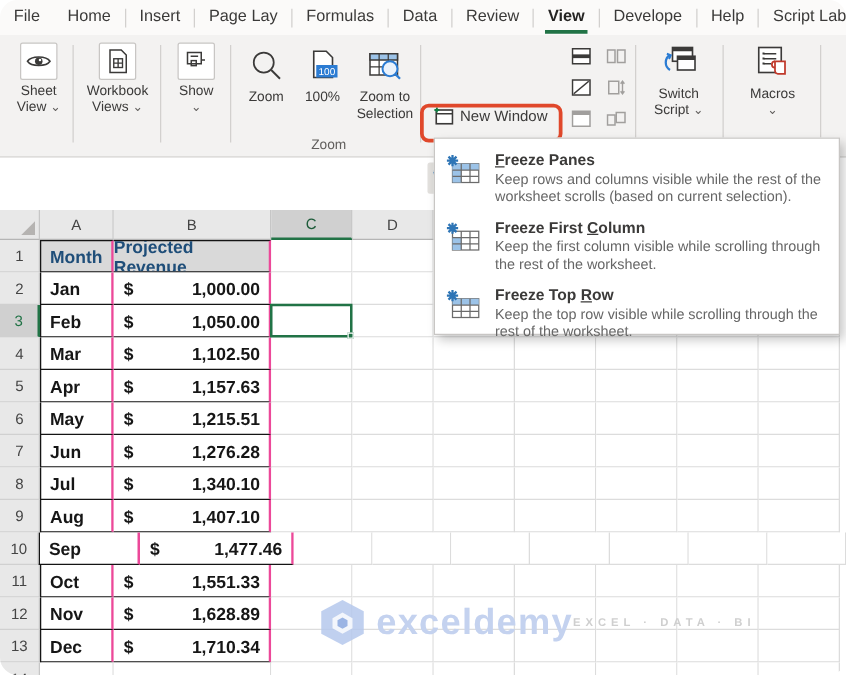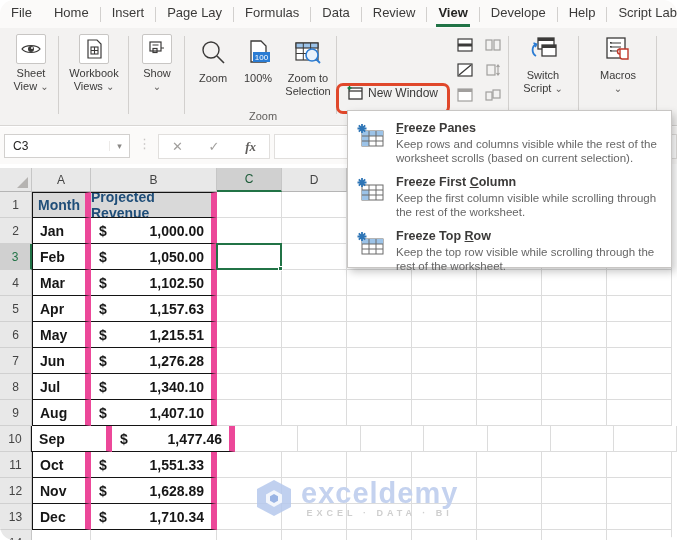--- a/index.html
+++ b/index.html
@@ -54,42 +54,42 @@
            display:flex; align-items:center; justify-content:center; font-size:12px; color:#444; }
   .hcell.selc { background:#d0d0d0; border-bottom:2px solid #217346; color:#1e5c3a; }
   .corner { position:relative; }
   .corner::after { content:""; position:absolute; right:3px; bottom:3px; border-left:11px solid transparent;
                    border-bottom:11px solid #b5b3b1; }
   .rhdr { width:32px; height:26px; background:#e8e8e8; border-right:1px solid #c6c6c6; border-bottom:1px solid #d0d0d0;
           display:flex; align-items:center; justify-content:center; font-size:12px; color:#444; }
   .rhdr.selr { background:#d0d0d0; border-right:2px solid #217346; color:#217346; }
   .cell { height:26px; border-right:1px solid #dcdcdc; border-bottom:1px solid #dcdcdc; background:#fff;
           font-size:14px; display:flex; align-items:center; overflow:hidden; }
-  .cell.tbl { border-right:6px solid #ec4899; border-bottom:1px solid #141414; }
+  .cell.tbl { border-right:2px solid #ec4899; border-bottom:1px solid #141414; }
   .cell.bl { border-left:1px solid #141414; }
   .cell.bt { border-top:1px solid #141414; }
   .cell.tht { background:#d9d9d9; color:#1f4e79; font-weight:700; justify-content:center; }
   .cell.ta { padding-left:7px; color:#161616; font-weight:600; }
   .cell.tb { justify-content:space-between; padding:0 7px 0 8px; color:#161616; font-weight:600; }
   .selbox { position:absolute; border:2px solid #217346; background:transparent; z-index:5; }
   .selbox .handle { position:absolute; right:-3px; bottom:-3px; width:5px; height:5px; background:#217346; border:1px solid #fff; }
 
   
   .dropdown { position:absolute; left:347px; top:110px; width:325px; height:158px; background:#fff;
               border:1px solid #c8c6c4; box-shadow:3px 4px 8px rgba(0,0,0,0.22); z-index:40;
               display:flex; flex-direction:column; padding:5px 0; }
   .ditem { display:flex; gap:10px; padding:5px 8px 5px 8px; flex:1; cursor:default; }
   .dicon { width:30px; display:flex; align-items:flex-start; justify-content:center; padding-top:3px; flex:0 0 30px; }
   .dtitle { font-size:12.5px; font-weight:700; color:#3b3a39; margin-bottom:2px; }
   .ddesc { font-size:11.5px; color:#666; line-height:14px; width:268px; }
   .u { text-decoration:underline; }
 
   
   .wm { position:absolute; left:255px; top:478px; display:flex; align-items:center; gap:8px; z-index:2; pointer-events:none; }
-  .wm-text { display:flex; flex-direction:column; align-items:center; }
+  .wm-text { display:flex; flex-direction:row; align-items:center; }
   .wm-brand { font-size:29px; font-weight:700; color:#c4d2ef; letter-spacing:1px; line-height:30px; }
   .wm-tag { font-size:9px; color:#cfcfcf; letter-spacing:4px; font-weight:700; }
 </style>
 </head>
 <body>
 
 <div id="app">
 
   <div class="tabbar">
     <div id="tabs-holder" style="display:flex;align-items:center;">
@@ -296,33 +296,20 @@
           <path d="M17 13 h8 v10 h-6 a2.5 2.5 0 0 1 -2 -2.5 z" fill="#fff" stroke="#c0392b" stroke-width="1.4"></path>
           <path d="M17 13 a2.5 2.5 0 0 0 0 5" fill="none" stroke="#c0392b" stroke-width="1.4"></path>
         </svg>
       </div>
       <div><span>Macros</span><br>
            <span class="chev">⌄</span></div>
     </div>
     <div class="rdiv" style="left:656px;"></div>
   </div>
 
-  <div class="fbar">
-    <div class="namebox">
-      <span class="nm">C3</span>
-      <span class="arr">▾</span>
-    </div>
-    <div class="fdots">⋮</div>
-    <div class="fbtns">
-      <span class="g">✕</span>
-      <span class="g">✓</span>
-      <span class="fx">fx</span>
-    </div>
-    <div class="finput"></div>
-  </div>
 
   <div class="sheet" id="sheet">
       <div class="srow">
         <div class="hcell corner" style="width: 32px;"></div>
         <div class="hcell" style="width: 59px;">A</div>
         <div class="hcell" style="width: 126px;">B</div>
         <div class="hcell selc" style="width: 65px;">C</div>
         <div class="hcell" style="width: 65px;">D</div>
         <div class="hcell" style="width: 65px;">E</div>
         <div class="hcell" style="width: 65px;">F</div>

